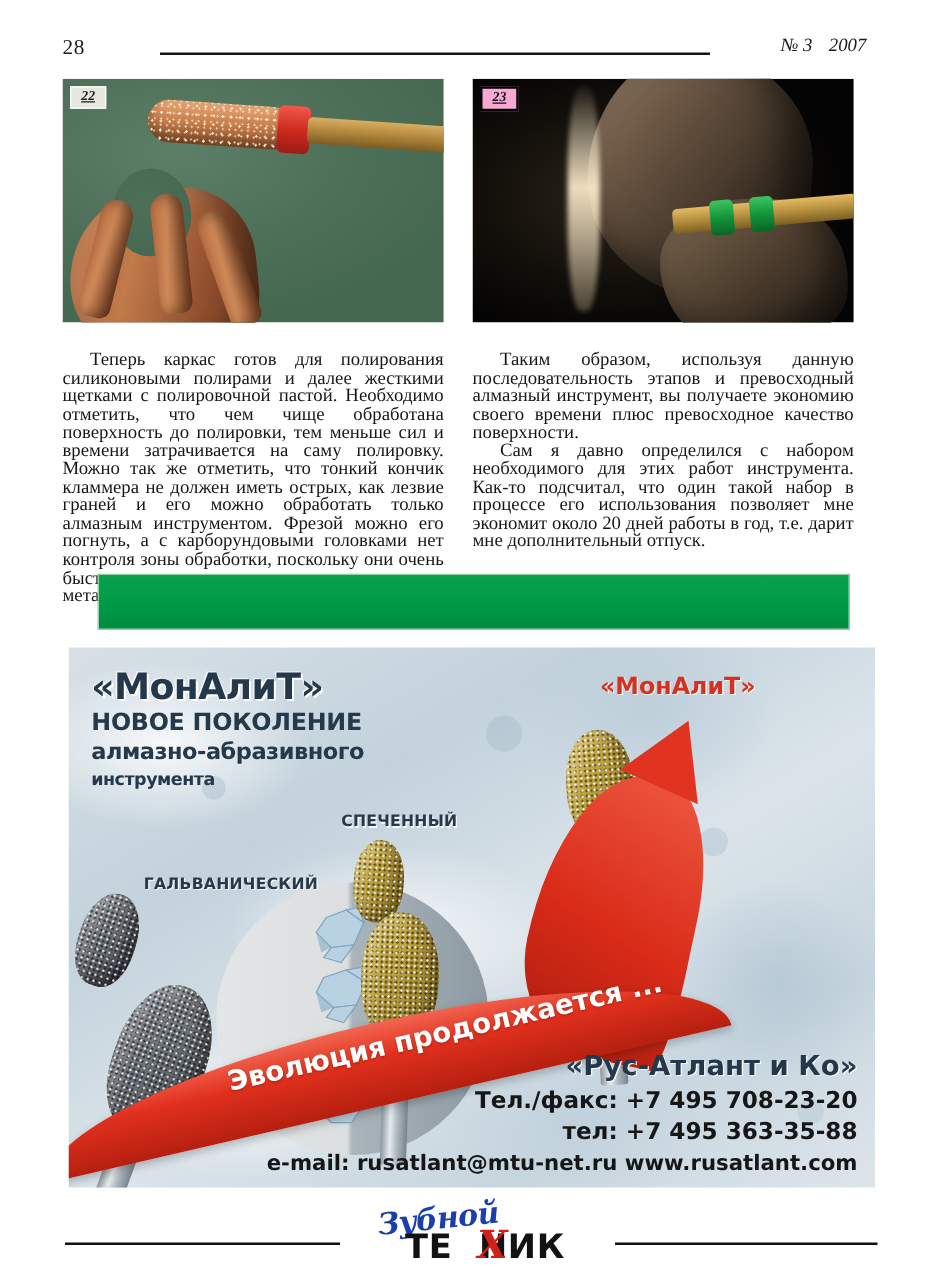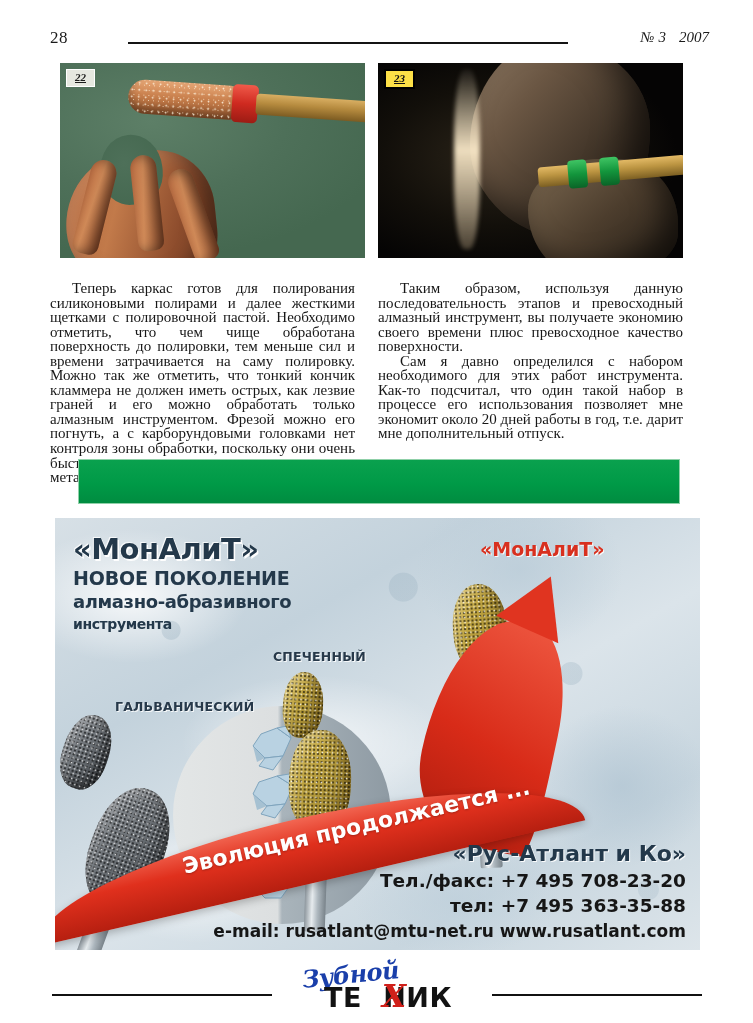--- a/index.html
+++ b/index.html
@@ -30,38 +30,38 @@
     letter-spacing: 0.5px;
   }
   .header-rule {
     position: absolute;
     left: 128px; top: 14px;
     width: 440px; height: 2px;
     background: #141414;
   }
   .issue-info {
     position: absolute;
-    right: 44px; top: 1px;
+    right: 60px; top: 1px;
     font-family: "Liberation Serif", serif;
     font-style: italic;
     font-size: 15px;
     color: #1a1a1a;
     white-space: nowrap;
   }
   .issue-info .issue-no { margin-right: 13px; }
 
   
   .photo {
     position: absolute;
     top: 63px;
     width: 305px;
     height: 195px;
     overflow: hidden;
   }
-  .photo-left  { left: 60px; }
+  .photo-left  { left: 50px; }
   .photo-right { left: 378px; }
 
   .photo-22-bg {
     position: absolute; inset: 0;
     background:
       radial-gradient(ellipse 80% 70% at 30% 30%, #5d7f67 0%, #4e7059 55%, #456850 100%);
   }
   .photo-23-bg {
     position: absolute; inset: 0;
     background:
@@ -195,21 +195,21 @@
     line-height: 13px;
     z-index: 6;
   }
   .badge-light {
     background: #e6e8e0;
     color: #1c1c1c;
     border: 1px solid #ffffff;
     text-decoration: underline;
   }
   .badge-dark {
-    background: #fde047;
+    background: #f9a8d4;
     color: #111111;
     border: 2px solid #000000;
     text-decoration: underline;
   }
 
   
   .col {
     position: absolute;
     top: 281px;
     width: 305px;

